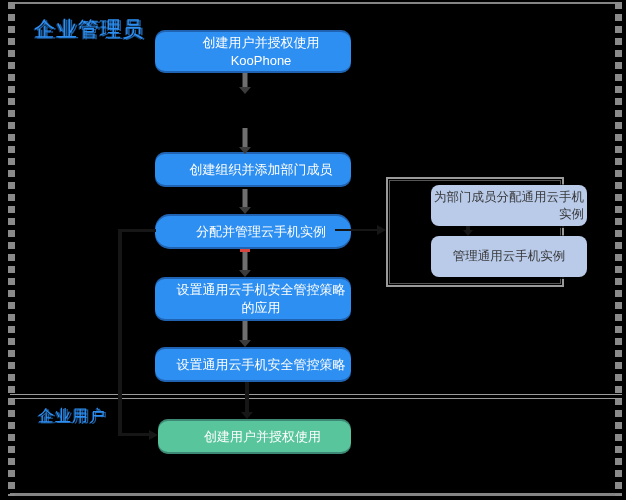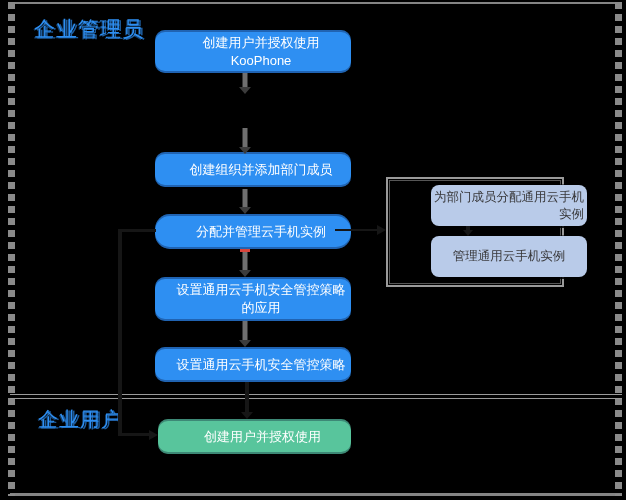--- a/index.html
+++ b/index.html
@@ -22,21 +22,21 @@
   
   .divider{position:absolute;left:10px;width:612px;height:1px;background:#9a9a9a;}
   
   .lane-label{
     position:absolute;color:#2e8ff2;font-weight:400;
     letter-spacing:1px;
     text-shadow:2px 1px 0 rgba(46,143,242,0.65), -1px 1px 0 rgba(46,143,242,0.45);
     white-space:nowrap;
   }
   #lane-admin{left:34px;top:15px;font-size:21px;}
-  #lane-user{left:38px;top:406px;font-size:20px;}
+  #lane-user{left:38px;top:406px;font-size:16px;}
   
   .node{
     position:absolute;border-radius:10px;
     display:flex;align-items:center;justify-content:center;text-align:center;
     color:#fff;font-size:13px;line-height:1.35;white-space:pre-line;
     box-shadow:inset 0 2px 0 rgba(0,0,30,0.30), inset 0 -2px 0 rgba(0,0,30,0.30);
     padding-left:16px;
   }
   .node.blue{background:#2e8ff2;}
   .node.green{background:#58c59c;}

